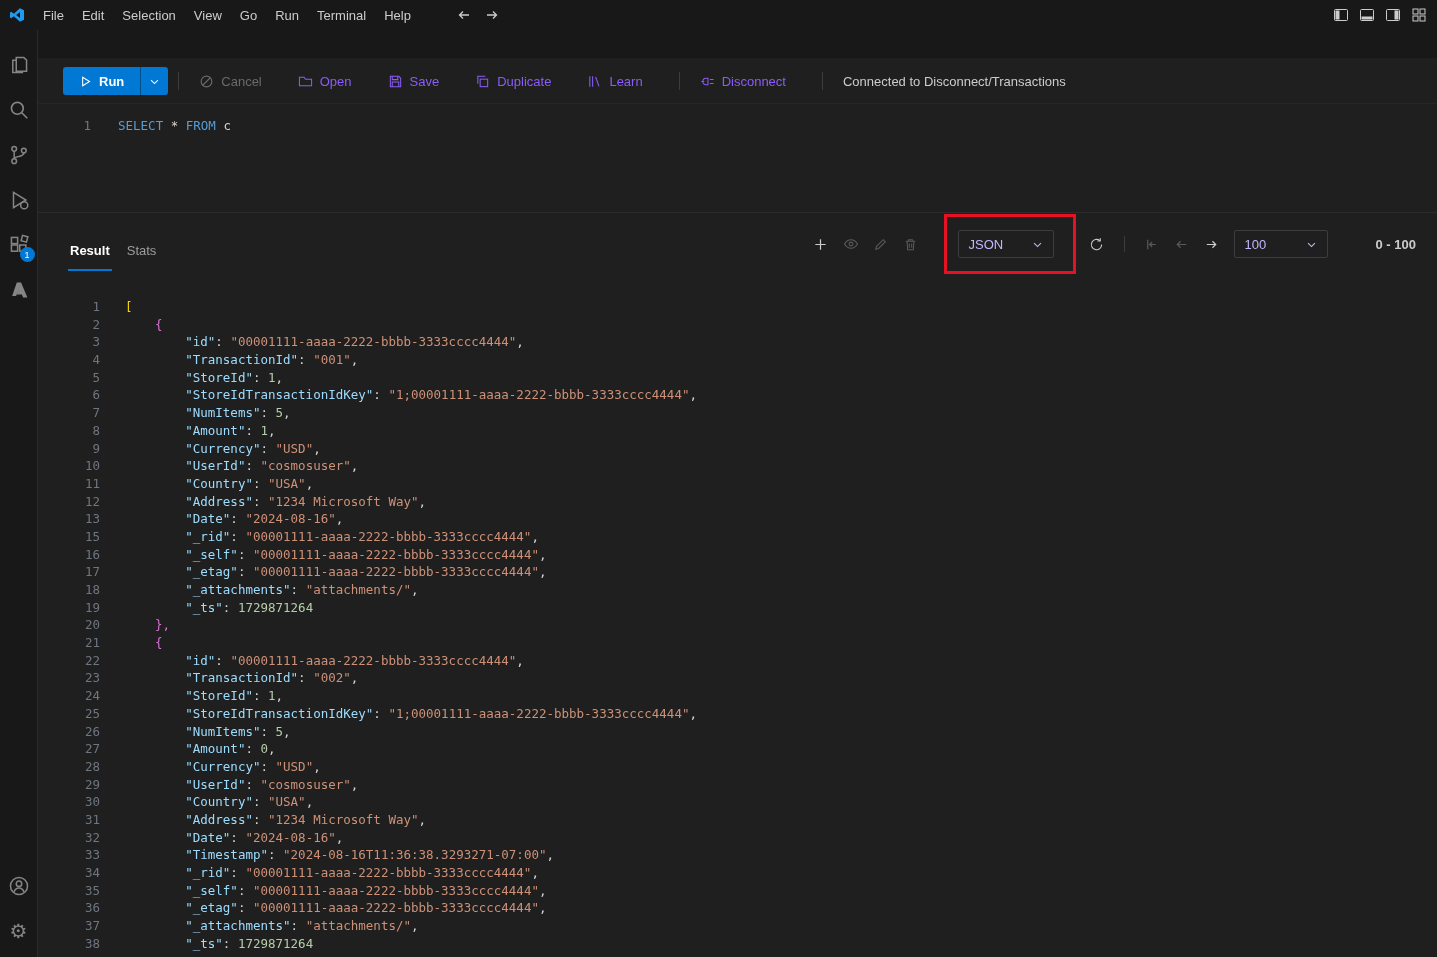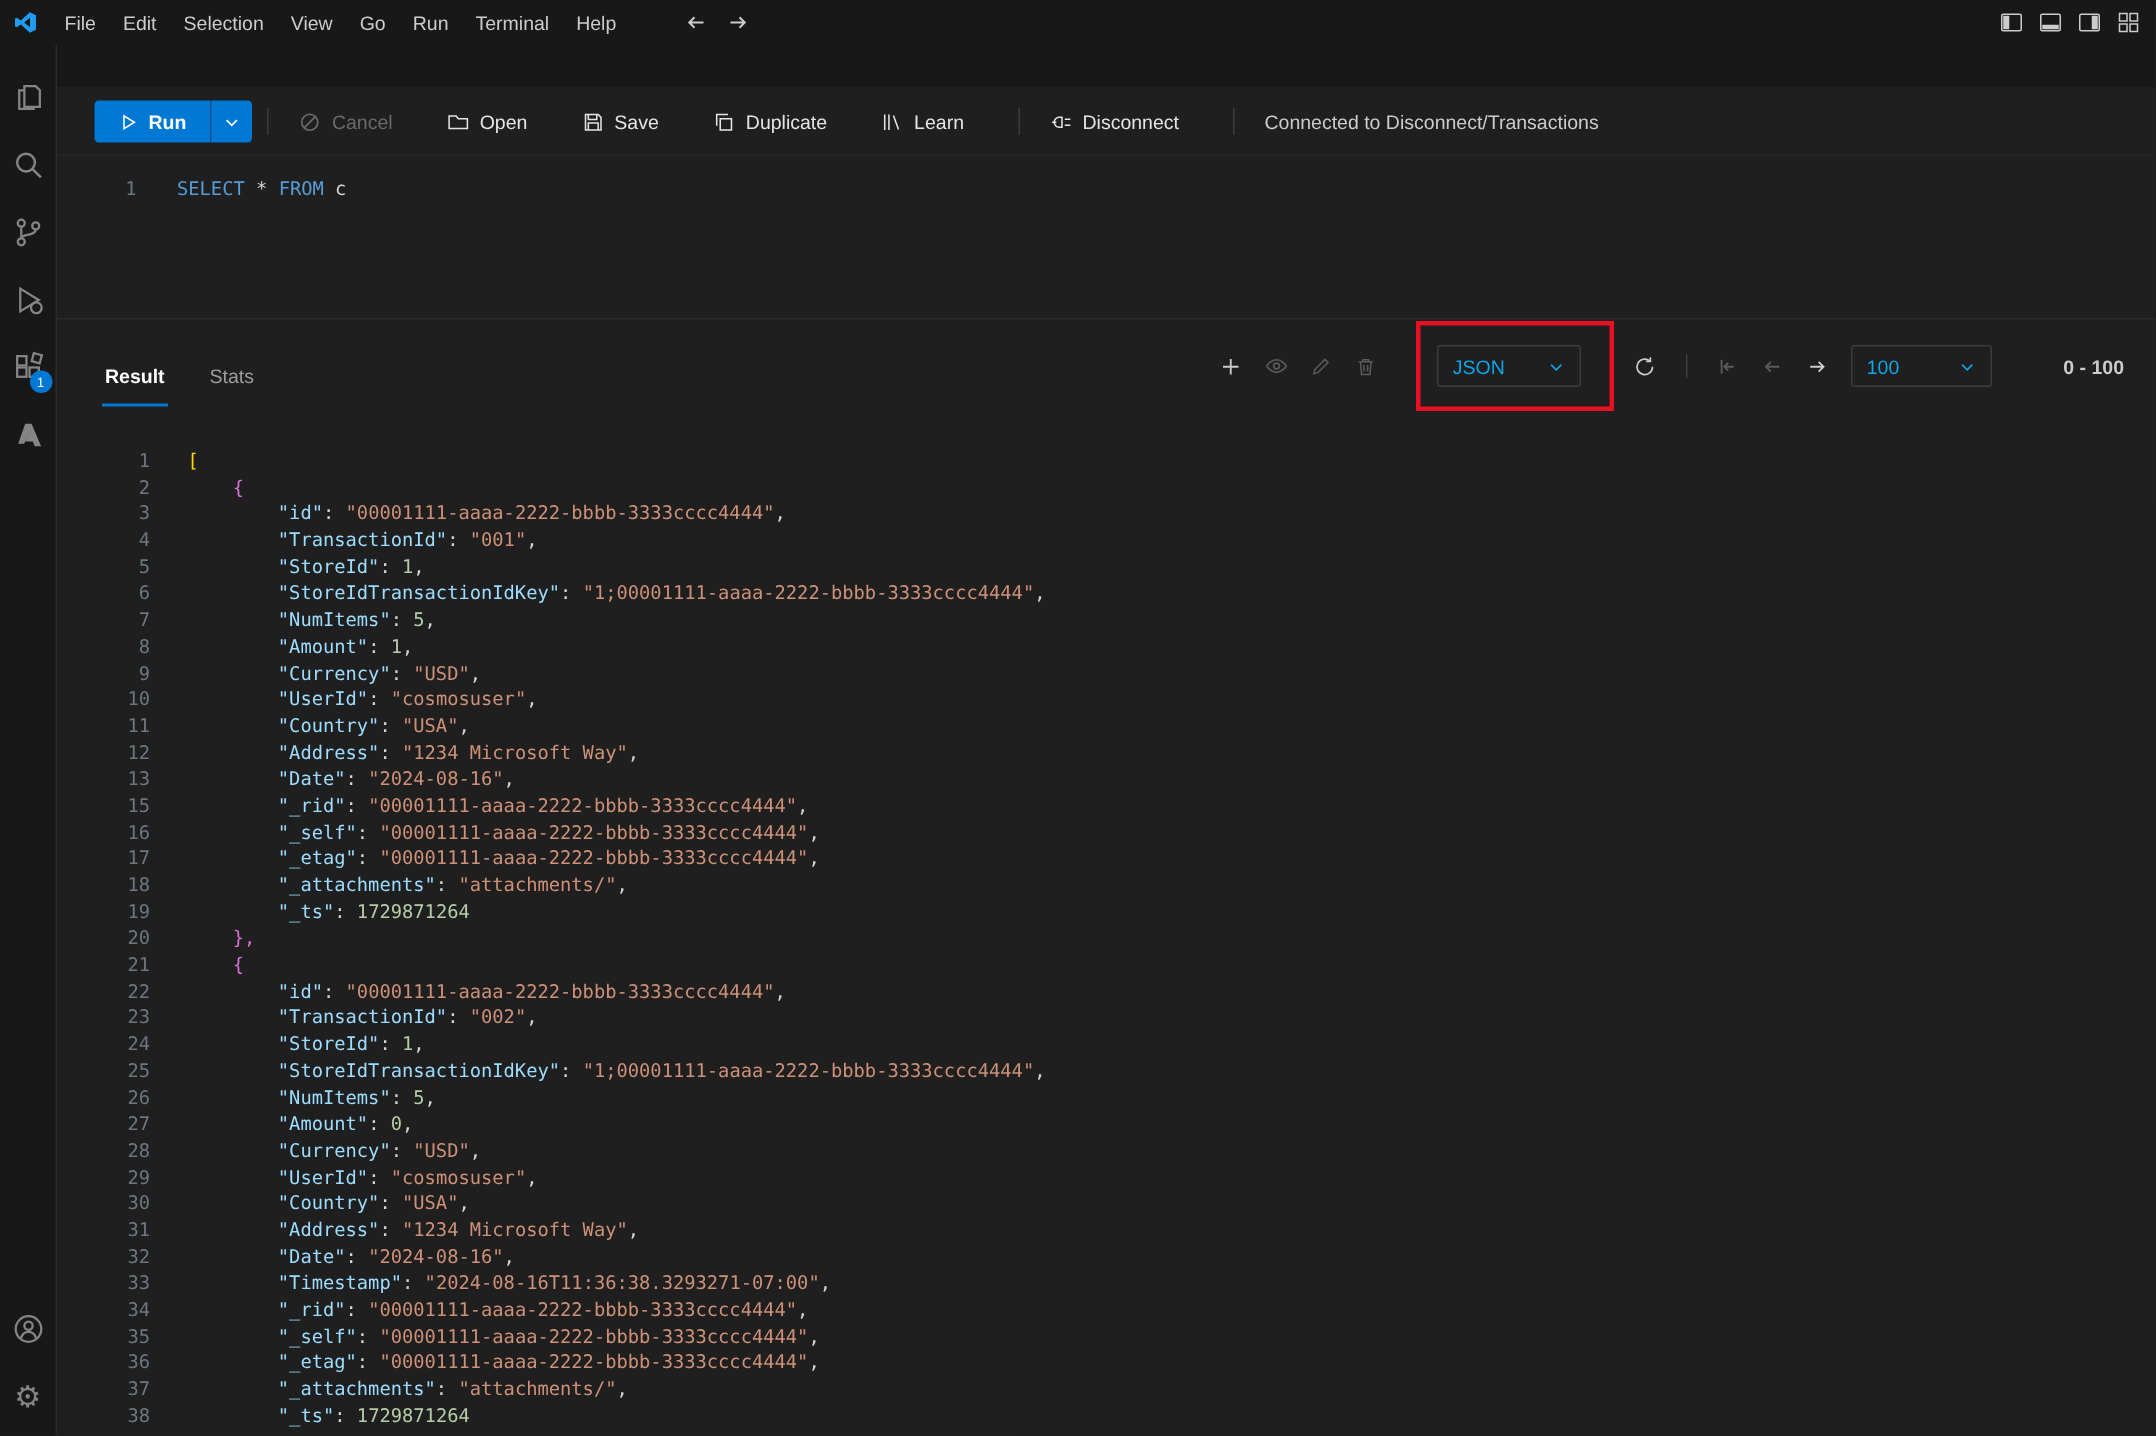--- a/index.html
+++ b/index.html
@@ -42,42 +42,42 @@
 
   
   .main { position:absolute; left:38px; top:58px; right:0; bottom:0; background:#1f1f1f; }
   .toolbar-row { position:absolute; left:0; right:0; top:0; height:46px; border-bottom:1px solid #262626; }
   .toolbar { position:absolute; left:25px; top:8px; height:30px; display:flex; align-items:center; }
   .run-btn { display:flex; align-items:stretch; height:28px; background:#0078d4; border-radius:3px; color:#fff; overflow:hidden; }
   .run-main { display:flex; align-items:center; gap:7px; padding:0 16px; font-weight:600; }
   .run-split { width:1px; background:rgba(0,0,0,.35); }
   .run-chev { display:flex; align-items:center; padding:0 8px; }
   .tb-sep { width:1px; height:18px; background:#3c3c3c; margin:0 10px; }
-  .tb-btn { display:flex; align-items:center; gap:7px; padding:0 10px; margin-right:16px; color:#e5e5e5; }
+  .tb-btn { display:flex; align-items:center; gap:7px; padding:0 10px; margin-right:16px; color:#8b5cf6; }
   .tb-btn.disabled { color:#6a6a6a; }
   .status-text { margin-left:10px; color:#cccccc; }
 
   .editor-line { position:absolute; left:0; right:0; top:59px; display:flex;
     font-family:"DejaVu Sans Mono", monospace; font-size:12.5px; line-height:17px; white-space:pre; }
   .ed-ln { width:53px; text-align:right; color:#6e7681; }
   .ed-code { margin-left:27px; }
   .tk-kw { color:#569cd6; } .tk-op,.tk-pl,.tk-id { color:#d4d4d4; }
 
   
   .results { position:absolute; left:0; right:0; top:154px; bottom:0; border-top:1px solid #2b2b2b; }
   .results-header { position:relative; height:58px; }
-  .rtabs { position:absolute; left:30px; bottom:0; display:flex; gap:26px; }
+  .rtabs { position:absolute; left:30px; bottom:0; display:flex; gap:13px; }
   .rtab { padding:0 2px 13px 2px; color:#9d9d9d; }
   .rtab.active { color:#ffffff; font-weight:600; border-bottom:2px solid #0078d4; padding-bottom:11px; }
   .rctrl { position:absolute; right:21px; top:16px; height:30px; display:flex; align-items:center; }
   .icon-btn { width:30px; height:26px; display:flex; align-items:center; justify-content:center; color:#cccccc; }
   .icon-btn.disabled { color:#5a5a5a; }
   .json-wrap { position:relative; margin-left:32px; }
   .dd { display:flex; align-items:center; justify-content:space-between; width:96px; height:28px;
-    border:1px solid #3c3c3c; border-radius:2px; padding:0 10px; color:#0ea5e9; background:#1f1f1f; }
+    border:1px solid #3c3c3c; border-radius:2px; padding:0 10px; color:#c4b5fd; background:#1f1f1f; }
   .red-frame { position:absolute; left:-14px; right:-22px; top:-16px; bottom:-16px;
     border:3px solid #e81123; pointer-events:none; }
   .refresh-btn { margin-left:28px; }
   .r-sep { width:1px; height:16px; background:#3c3c3c; margin:0 12px; }
   .pagesize-wrap { margin-left:7px; }
   .dd.small { width:94px; }
   .range-label { margin-left:48px; font-weight:700; color:#cccccc; white-space:nowrap; }
 
   
   .code-area { position:absolute; left:0; right:0; top:58px; bottom:0; overflow:hidden;

